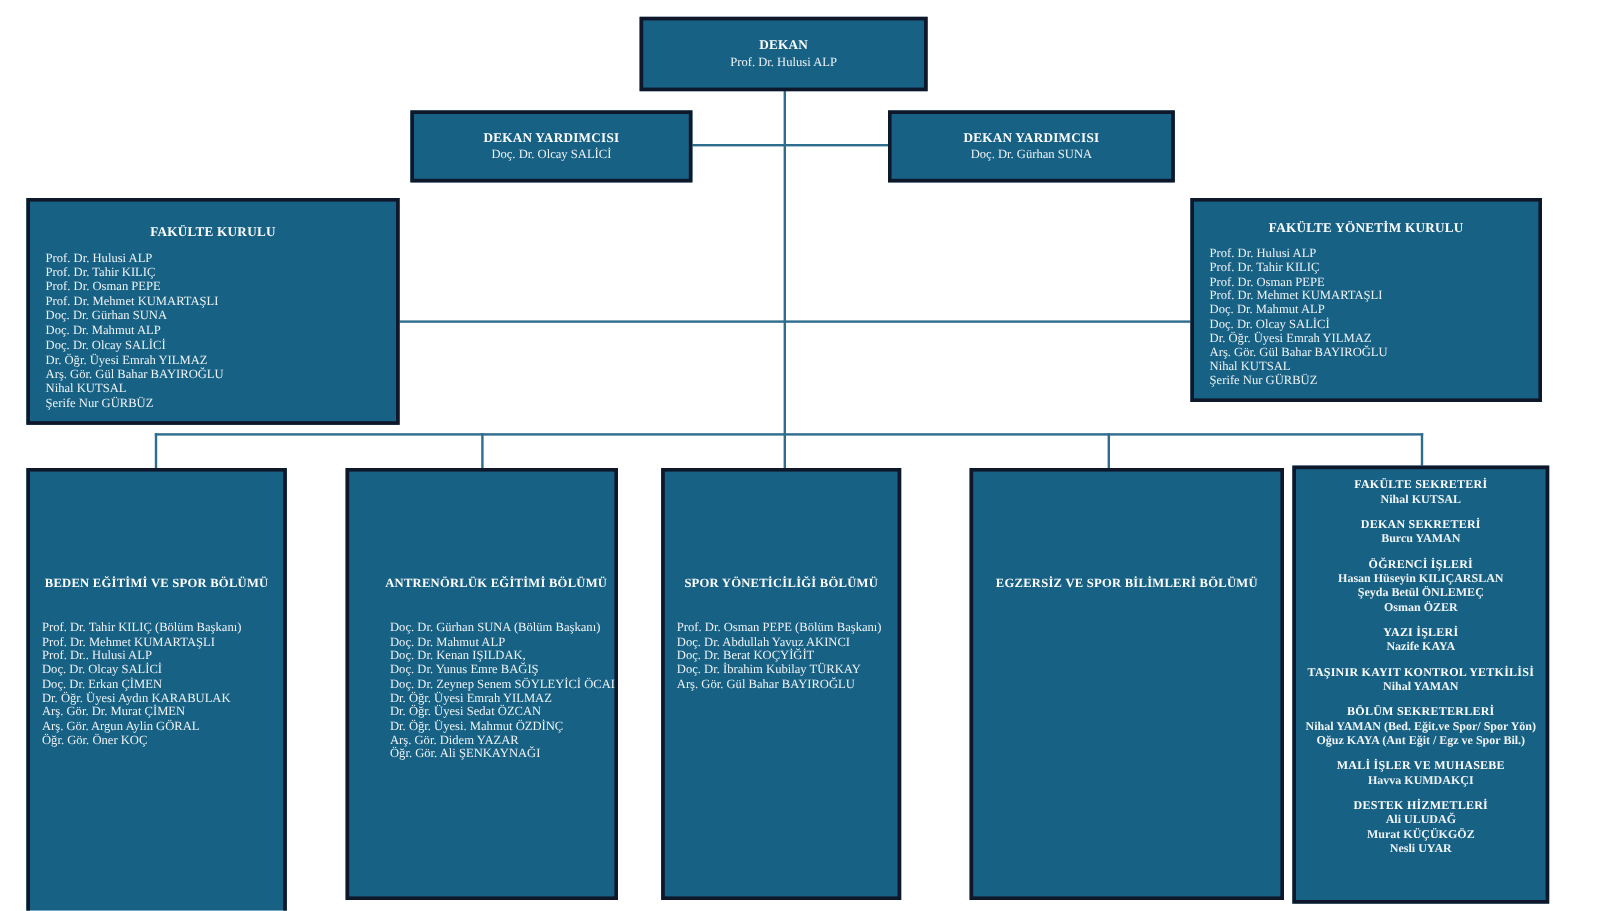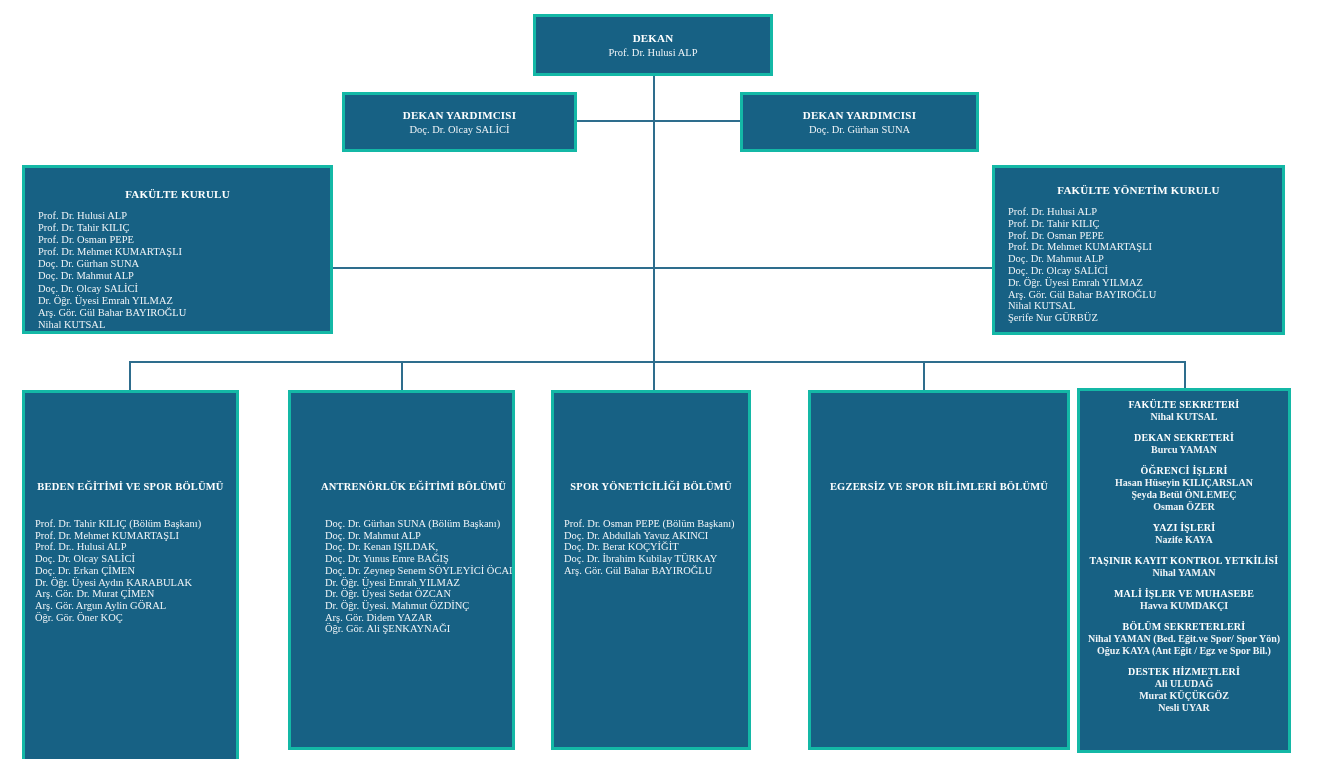--- a/index.html
+++ b/index.html
@@ -1,21 +1,21 @@
 <!DOCTYPE html>
 <html><head>
 <meta charset="utf-8">
 <style>
   html,body { margin:0; padding:0; background:#ffffff; }
   .canvas {
     position:relative; width:1334px; height:759px; background:#ffffff;
     font-family:"Liberation Serif","DejaVu Serif",serif; overflow:hidden;
   }
   .box {
-    position:absolute; background:#176184; border:3px solid #14b8a6;
+    position:absolute; background:#176184; border:3px solid #0f172a;
     box-sizing:border-box; color:#eef3f6; overflow:hidden;
   }
   .connector { position:absolute; background:#2e6d8d; }
   .title {
     font-weight:bold; color:#fdfefe; text-align:center; font-size:11px;
     letter-spacing:0.2px; white-space:nowrap;
   }
   .head-box { display:flex; flex-direction:column; justify-content:center; align-items:center; gap:3px; }
   .head-box .name { font-size:10.5px; text-align:center; }
   .panel .title { margin-top:20px; }
@@ -51,21 +51,21 @@
 
   <div class="box head-box" style="left:342px;top:92px;width:235px;height:60px;">
     <div class="title">DEKAN YARDIMCISI</div>
     <div class="name">Doç. Dr. Olcay SALİCİ</div>
   </div>
   <div class="box head-box" style="left:740px;top:92px;width:239px;height:60px;">
     <div class="title">DEKAN YARDIMCISI</div>
     <div class="name">Doç. Dr. Gürhan SUNA</div>
   </div>
 
-  <div class="box panel" style="left:22px;top:165px;width:311px;height:169px;">
+  <div class="box panel" style="left:22px;top:165px;width:311px;height:189px;">
     <div class="title">FAKÜLTE KURULU</div>
     <div class="list">
         <div>Prof. Dr. Hulusi ALP</div>
         <div>Prof. Dr. Tahir KILIÇ</div>
         <div>Prof. Dr. Osman PEPE</div>
         <div>Prof. Dr. Mehmet KUMARTAŞLI</div>
         <div>Doç. Dr. Gürhan SUNA</div>
         <div>Doç. Dr. Mahmut ALP</div>
         <div>Doç. Dr. Olcay SALİCİ</div>
         <div>Dr. Öğr. Üyesi Emrah YILMAZ</div>
@@ -160,30 +160,30 @@
           <div>Nazife KAYA</div>
         </div>
     </div>
     <div class="section">
       <div class="title">TAŞINIR KAYIT KONTROL YETKİLİSİ</div>
       <div class="names">
           <div>Nihal YAMAN</div>
         </div>
     </div>
     <div class="section">
-      <div class="title">MALİ İŞLER VE MUHASEBE</div>
-      <div class="names">
-          <div>Havva KUMDAKÇI</div>
-        </div>
-    </div>
-    <div class="section">
       <div class="title">BÖLÜM SEKRETERLERİ</div>
       <div class="names">
           <div>Nihal YAMAN (Bed. Eğit.ve Spor/ Spor Yön)</div>
           <div>Oğuz KAYA (Ant Eğit / Egz ve Spor Bil.)</div>
+        </div>
+    </div>
+    <div class="section">
+      <div class="title">MALİ İŞLER VE MUHASEBE</div>
+      <div class="names">
+          <div>Havva KUMDAKÇI</div>
         </div>
     </div>
     <div class="section">
       <div class="title">DESTEK HİZMETLERİ</div>
       <div class="names">
           <div>Ali ULUDAĞ</div>
           <div>Murat KÜÇÜKGÖZ</div>
           <div>Nesli UYAR</div>
         </div>
     </div>

